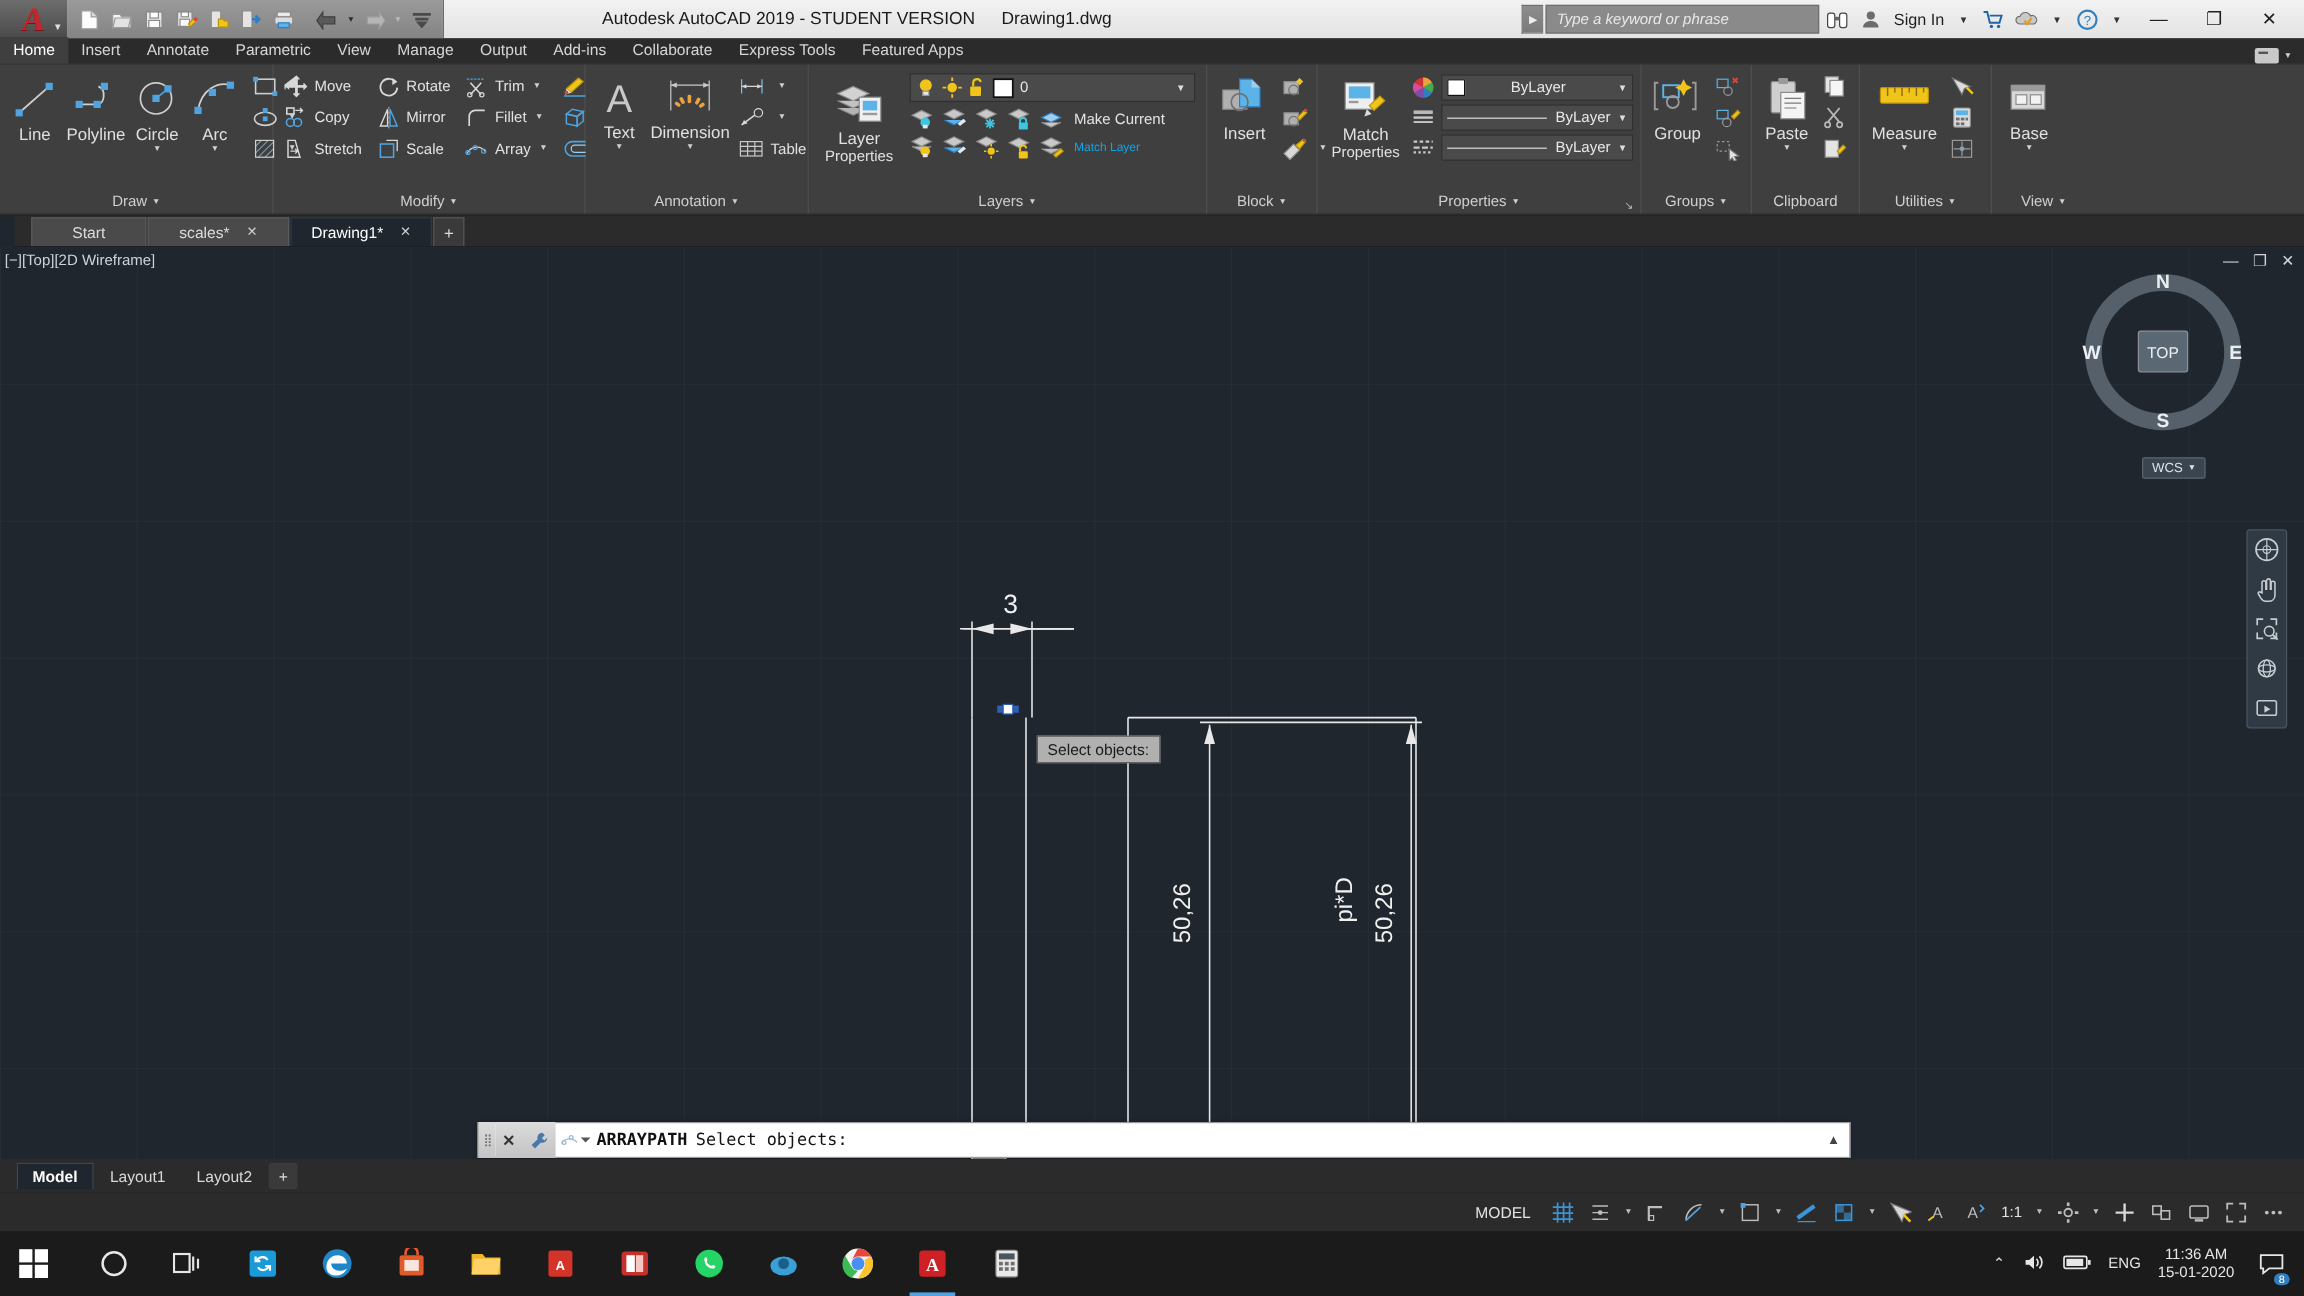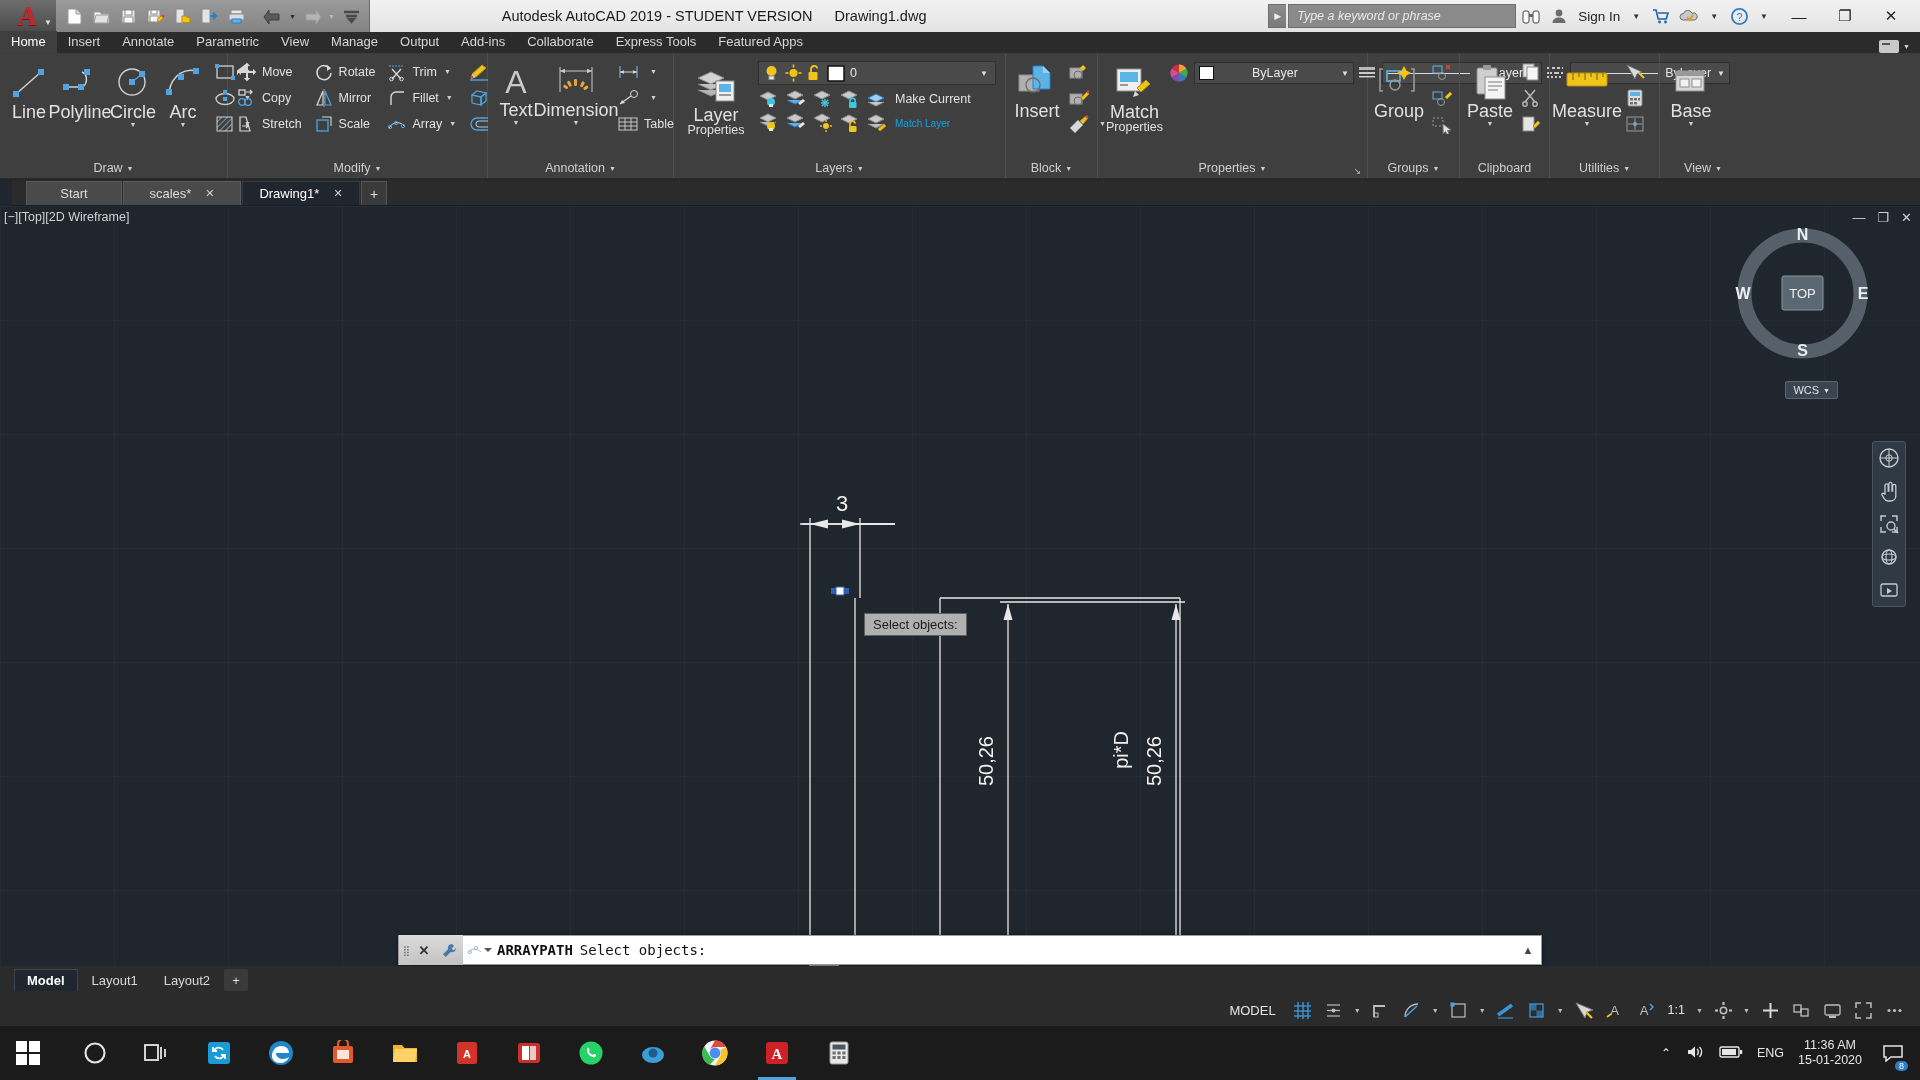--- a/index.html
+++ b/index.html
@@ -89,21 +89,21 @@
   .panel-body{ flex:1; display:flex; align-items:flex-start; padding:5px 6px 0 6px; gap:2px;}
   .panel-title{
     height:20px; font-size:12.5px; color:#cfcfcf; text-align:center;
     display:flex; align-items:center; justify-content:center; gap:4px;
   }
   .panel-title .tcaret{font-size:7px;}
   .panel-title .diag{position:absolute;right:6px;bottom:2px;font-size:9px;color:#bbb;}
 
   .bigbtn{ width:52px; display:flex; flex-direction:column; align-items:center; gap:2px;
            padding:3px 2px; border-radius:2px; cursor:default;}
-  .bigbtn .lbl{font-size:18px;color:#e0e0e0;text-align:center;line-height:13px;}
+  .bigbtn .lbl{font-size:14px;color:#e0e0e0;text-align:center;line-height:13px;}
   .bigbtn .lbl2{font-size:12.5px;color:#e0e0e0;text-align:center;line-height:13px;}
   .bigbtn .dcaret{font-size:7px;color:#cfcfcf;line-height:7px;}
 
   .smallrow{display:flex;align-items:center;gap:5px;height:25px;padding:0 3px;border-radius:2px;cursor:default;}
   .smallrow .lbl{font-size:12.5px;color:#e2e2e2;white-space:nowrap;}
   .smallrow .dcaret{font-size:7px;color:#cfcfcf;margin-left:2px;}
   .col{display:flex;flex-direction:column;gap:1px;}
 
   .icon{display:inline-block;line-height:0;}
 
@@ -786,21 +786,21 @@
         <svg width="46" height="40" viewBox="0 0 46 40">
             <rect x="6" y="5" width="24" height="22" fill="#efefef" stroke="#8d8d8d"></rect>
             <rect x="9" y="8" width="18" height="10" fill="#5bb3e8"></rect>
             <rect x="9" y="20" width="8" height="2" fill="#9a9a9a"></rect>
             <path d="M26 24l9-8 4 4-9 8z" fill="#f0c419" stroke="#b8920f"></path>
             <path d="M24 27l4 4-6 2z" fill="#dcdcdc"></path>
           </svg>
         <span class="lbl">Match</span>
         <span class="lbl2">Properties</span>
       </div>
-      <div style="display:flex;flex-direction:row;gap:3px;padding-top:3px">
+      <div style="display:flex;flex-direction:column;gap:3px;padding-top:3px">
         <div style="display:flex;align-items:center;gap:5px">
           <span class="icon"><svg width="20" height="20" viewBox="0 0 20 20">
                 <circle cx="10" cy="10" r="8.5" fill="#cc3333"></circle>
                 <path d="M10 10 L10 1.5 A8.5 8.5 0 0 1 17.4 5.8 Z" fill="#e8a33d"></path>
                 <path d="M10 10 L17.4 5.8 A8.5 8.5 0 0 1 17.4 14.2 Z" fill="#3fae49"></path>
                 <path d="M10 10 L17.4 14.2 A8.5 8.5 0 0 1 10 18.5 Z" fill="#2f7fc0"></path>
                 <path d="M10 10 L10 18.5 A8.5 8.5 0 0 1 2.6 14.2 Z" fill="#7b4ea8"></path>
                 <path d="M10 10 L2.6 14.2 A8.5 8.5 0 0 1 2.6 5.8 Z" fill="#d14f9a"></path>
               </svg></span>
           <div class="prop-combo">

